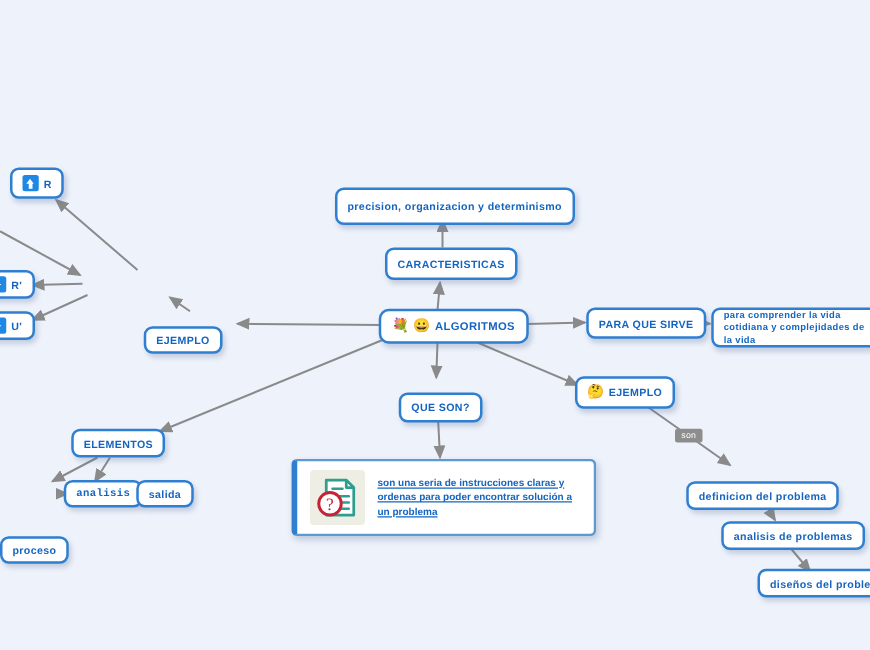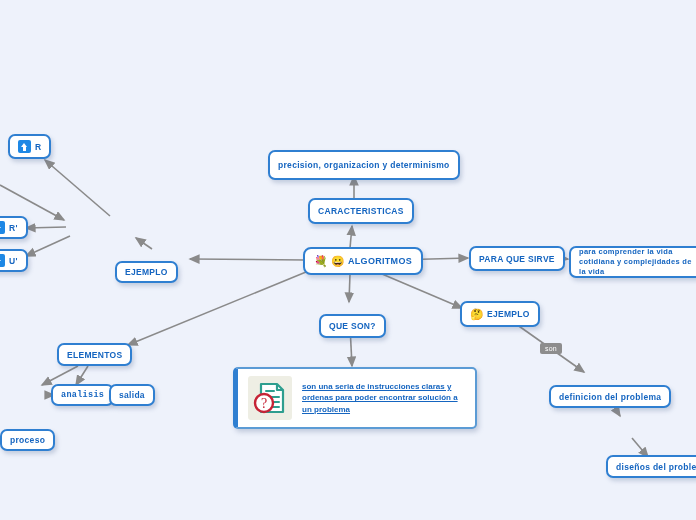--- a/index.html
+++ b/index.html
@@ -228,20 +228,23 @@
     <span class="emo">🤔</span>
     <span class="txt">EJEMPLO</span>
   </div>
 
   <div class="edge-label" style="left:540px; top:343px;">son</div>
 
   <div class="node" style="left:549px; top:373px; height:23px;margin-top:12px;">
     <span class="txt">definicion del problema</span>
   </div>
 
+  <div class="node" style="left:577px; top:417px; height:23px;">
+    <span class="txt">analisis de problemas</span>
+  </div>
 
   <div class="node" style="left:606px; top:455px; height:23px;">
     <span class="txt">diseños del problema</span>
   </div>
 
   <div class="node" style="left:319px; top:314px; height:24px;">
     <span class="txt">QUE SON?</span>
   </div>
 
   <div class="note" style="left:233px; top:367px; width:244px; height:62px;">

